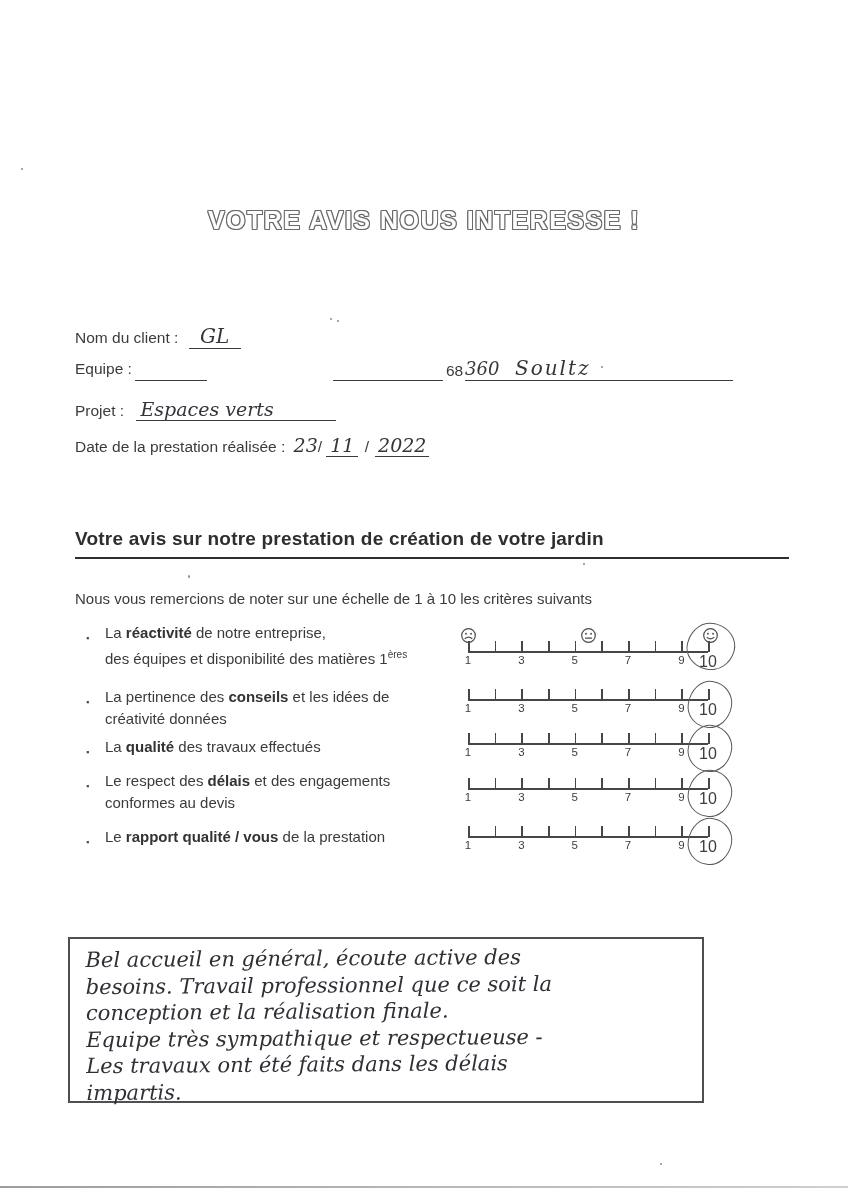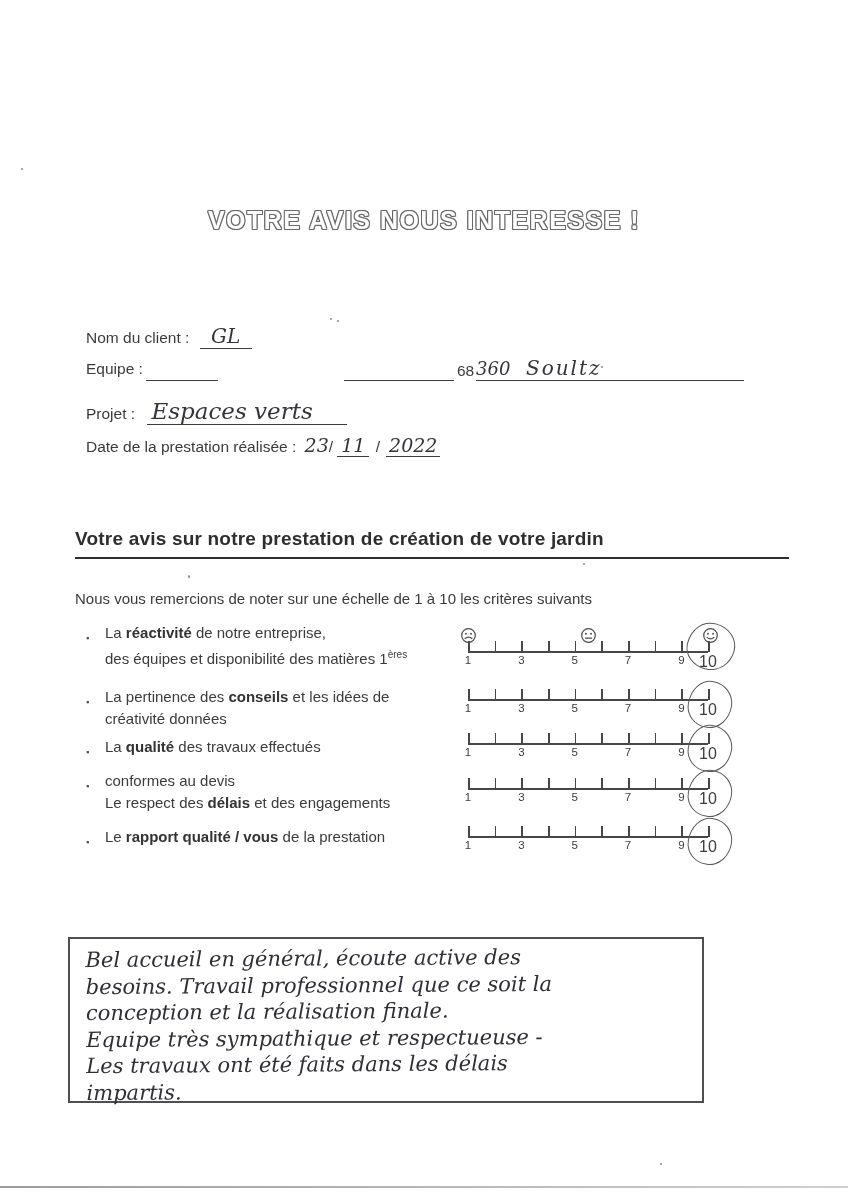--- a/index.html
+++ b/index.html
@@ -6,21 +6,21 @@
   .page{position:relative;width:848px;height:1200px;background:#ffffff;overflow:hidden;
         font-family:"Liberation Sans",sans-serif;color:#3b3b3b;}
 
   
   .title{position:absolute;top:206px;left:0;width:100%;text-align:center;
          font-size:25px;font-weight:bold;letter-spacing:1.5px;color:#fdfdfd;
          text-shadow:1px 0 #6a6a6a,-1px 0 #6a6a6a,0 1px #6a6a6a,0 -1px #6a6a6a,
                      1px 1px #6a6a6a,-1px -1px #6a6a6a,1px -1px #6a6a6a,-1px 1px #6a6a6a;}
 
   
-  .field{position:absolute;left:86px;font-size:15.5px;color:#3b3b3b;white-space:nowrap;}
+  .field{position:absolute;left:75px;font-size:15.5px;color:#3b3b3b;white-space:nowrap;}
   .hand{font-family:"DejaVu Serif",serif;font-style:italic;color:#34343b;}
   .uline{border-bottom:1.5px solid #3c3c3c;display:inline-block;}
   .seg{position:absolute;display:inline-block;}
 
   
   .sec-head{position:absolute;top:528px;left:75px;width:714px;font-size:19px;font-weight:bold;
             color:#2e2e2e;padding-bottom:7px;border-bottom:2.5px solid #2e2e2e;letter-spacing:0.2px;}
   .intro{position:absolute;top:590px;left:75px;font-size:15px;color:#3b3b3b;}
 
   
@@ -70,21 +70,21 @@
     <span>Equipe :</span>
     <span class="seg uline" style="left:60px;top:0;width:72px;height:20px;"></span>
     <span class="seg uline" style="left:258px;top:0;width:110px;height:20px;"></span>
     <span class="seg" style="left:371px;top:2px;">68</span>
     <span class="seg uline hand" style="left:390px;top:-2px;width:42px;height:22px;font-size:18px;">360</span>
     <span class="seg uline hand" style="left:432px;top:-4px;width:218px;height:24px;font-size:20px;padding-left:8px;letter-spacing:2px;">Soultz</span>
   </div>
 
   <div class="field" style="top:398px;">
     <span>Projet :</span>
-    <span class="uline hand" style="width:196px;margin-left:8px;font-size:23px;padding-left:4px;">Espaces verts</span>
+    <span class="uline hand" style="width:196px;margin-left:8px;font-size:19px;padding-left:4px;">Espaces verts</span>
   </div>
 
   <div class="field" style="top:434px;">
     <span>Date de la prestation réalisée :</span>
     <span class="hand" style="font-size:19px;margin-left:4px;">23</span><span>/</span>
     <span class="uline hand" style="width:32px;font-size:19px;text-align:center;">11</span>
     <span style="margin:0 2px;">/</span>
     <span class="uline hand" style="width:54px;font-size:19px;text-align:center;">2022</span>
   </div>
 
@@ -107,22 +107,22 @@
   </div>
   <div class="crit-row" style="top:736px;">
     <span class="bullet">▪</span>
     <div class="crit-text">
       <div><span>La </span><b>qualité</b><span> des travaux effectués</span></div>
     </div>
   </div>
   <div class="crit-row" style="top:770px;">
     <span class="bullet">▪</span>
     <div class="crit-text">
+      <div><span>Le respect des </span><b>délais</b><span> et des engagements</span></div>
       <div><span>conformes au devis</span></div>
-      <div><span>Le respect des </span><b>délais</b><span> et des engagements</span></div>
     </div>
   </div>
   <div class="crit-row" style="top:826px;">
     <span class="bullet">▪</span>
     <div class="crit-text">
       <div><span>Le </span><b>rapport qualité / vous</b><span> de la prestation</span></div>
     </div>
   </div>
 
   <div class="scale" style="top:625px;">

